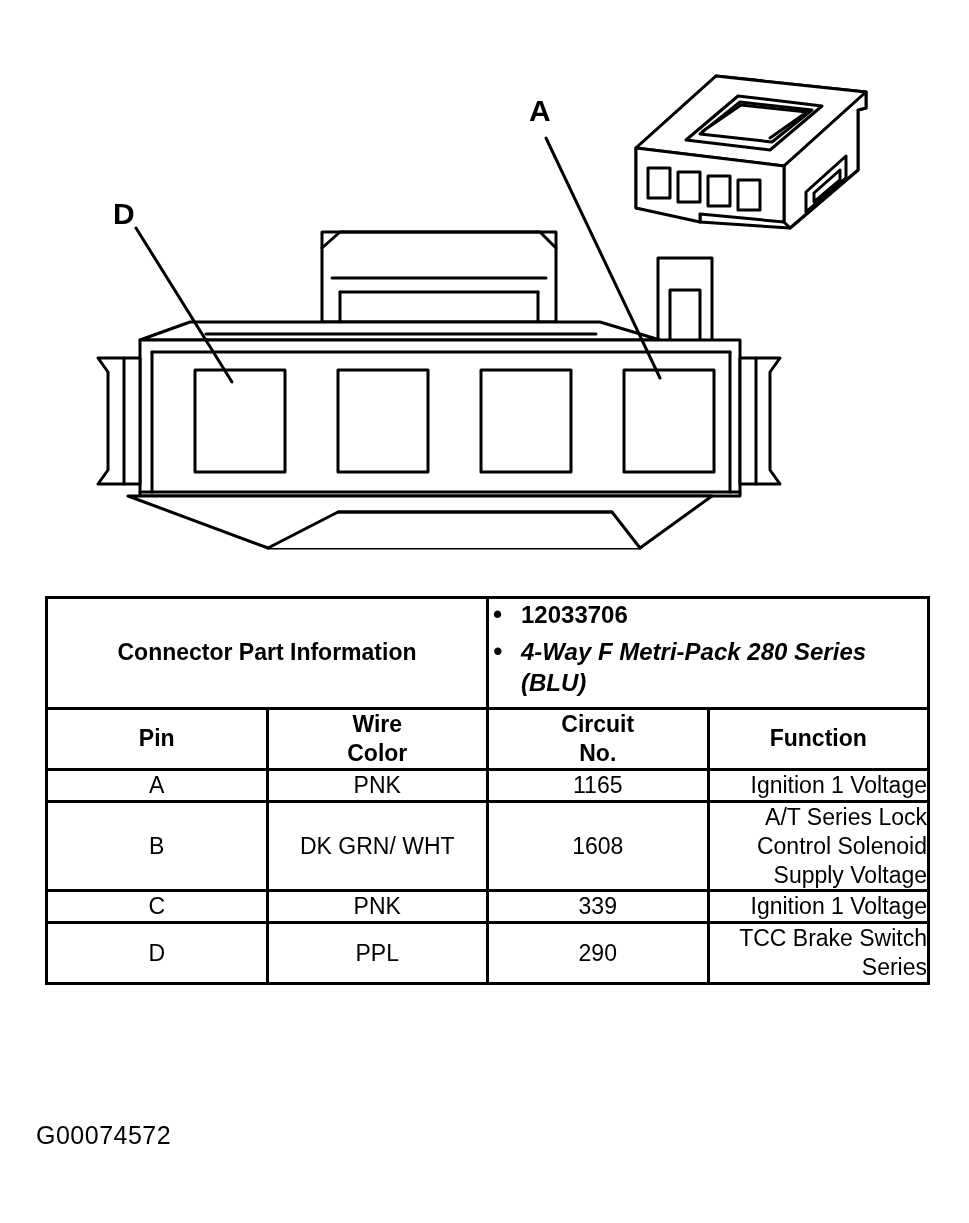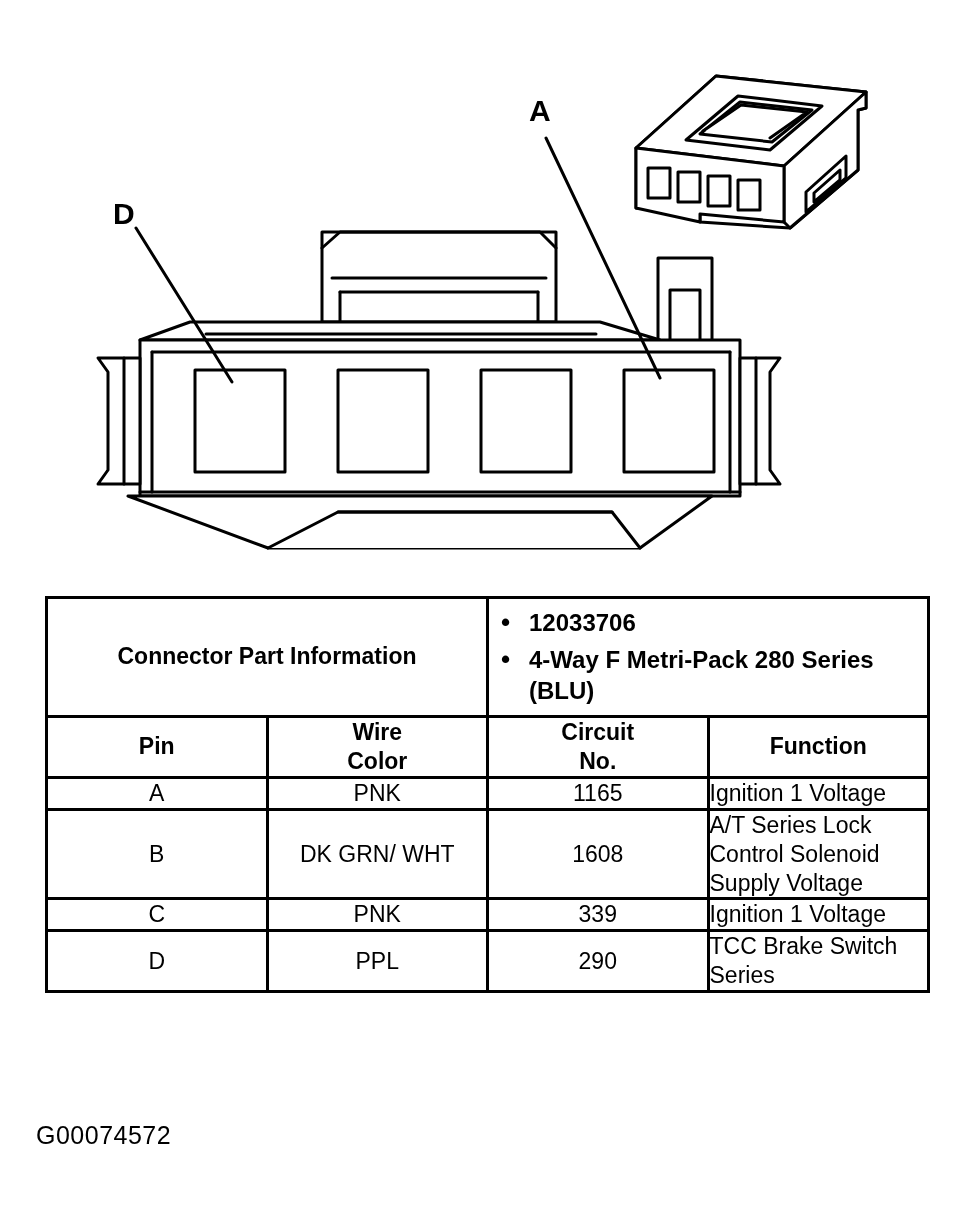--- a/index.html
+++ b/index.html
@@ -59,32 +59,32 @@
     font-size: 23px;
     font-weight: bold;
     line-height: 1.33;
     padding: 14px 6px;
   }
   .cpi-bullets {
     padding: 14px 10px 16px 28px;
   }
   .cpi-bullets ul {
     margin: 0;
-    padding: 8px;
+    padding: 0;
     list-style: none;
   }
   .cpi-bullets li {
     position: relative;
     font-size: 24px;
     font-weight: bold;
     line-height: 1.3;
     padding-left: 32px;
     margin-bottom: 6px;
   }
-  .cpi-bullets li:last-child { margin-bottom: 0; }
+  .cpi-bullets li:last-child { margin-bottom: 8px; font-style: italic; }
   .cpi-bullets li::before {
     content: "\2022";
     position: absolute;
     left: 4px;
     top: -1px;
     font-size: 26px;
   }
 
   .col-head {
     text-align: center;
@@ -95,21 +95,21 @@
   }
   .col-head .two-line { display: block; }
 
   .data-cell {
     font-size: 23px;
     line-height: 1.25;
     padding: 10px 6px;
     text-align: center;
   }
   .data-cell.fn {
-    text-align: left;
+    text-align: right;
     padding-left: 14px;
   }
 
   
   .c-pin { width: 137px; margin-left: 20px; }
   .c-wire { width: 198px; border-radius: 19px; }
   .c-circuit { width: 160px; }
   .c-function { width: 390px; }
 
   #figure-id {

